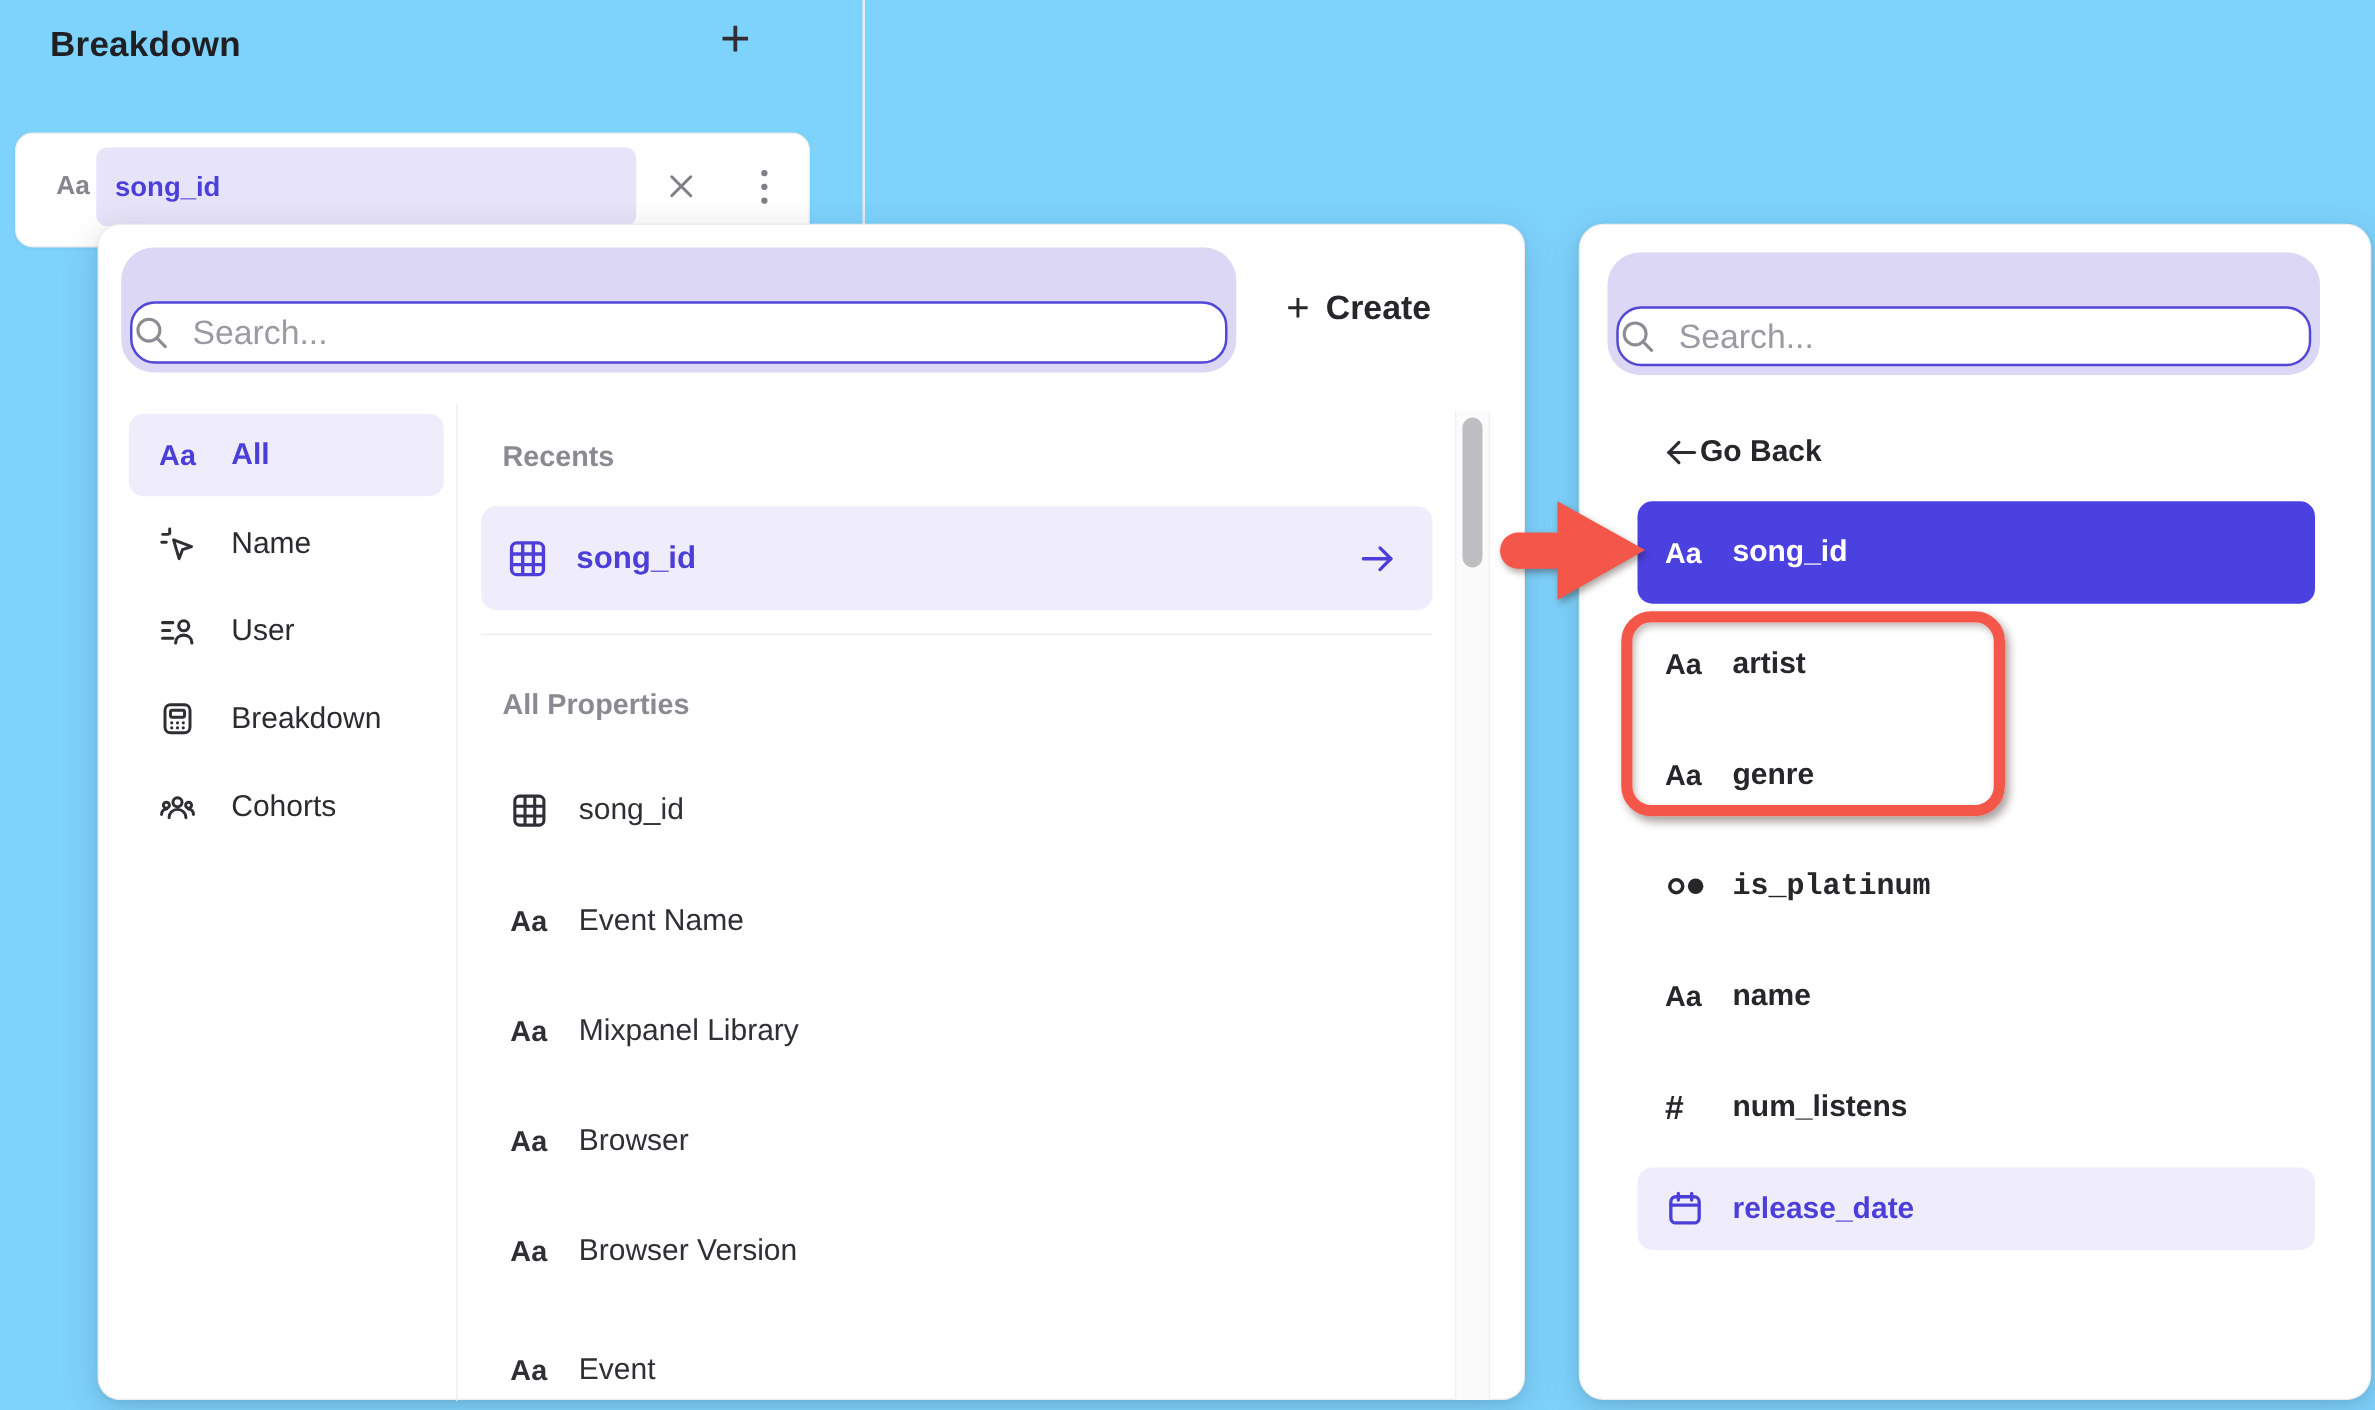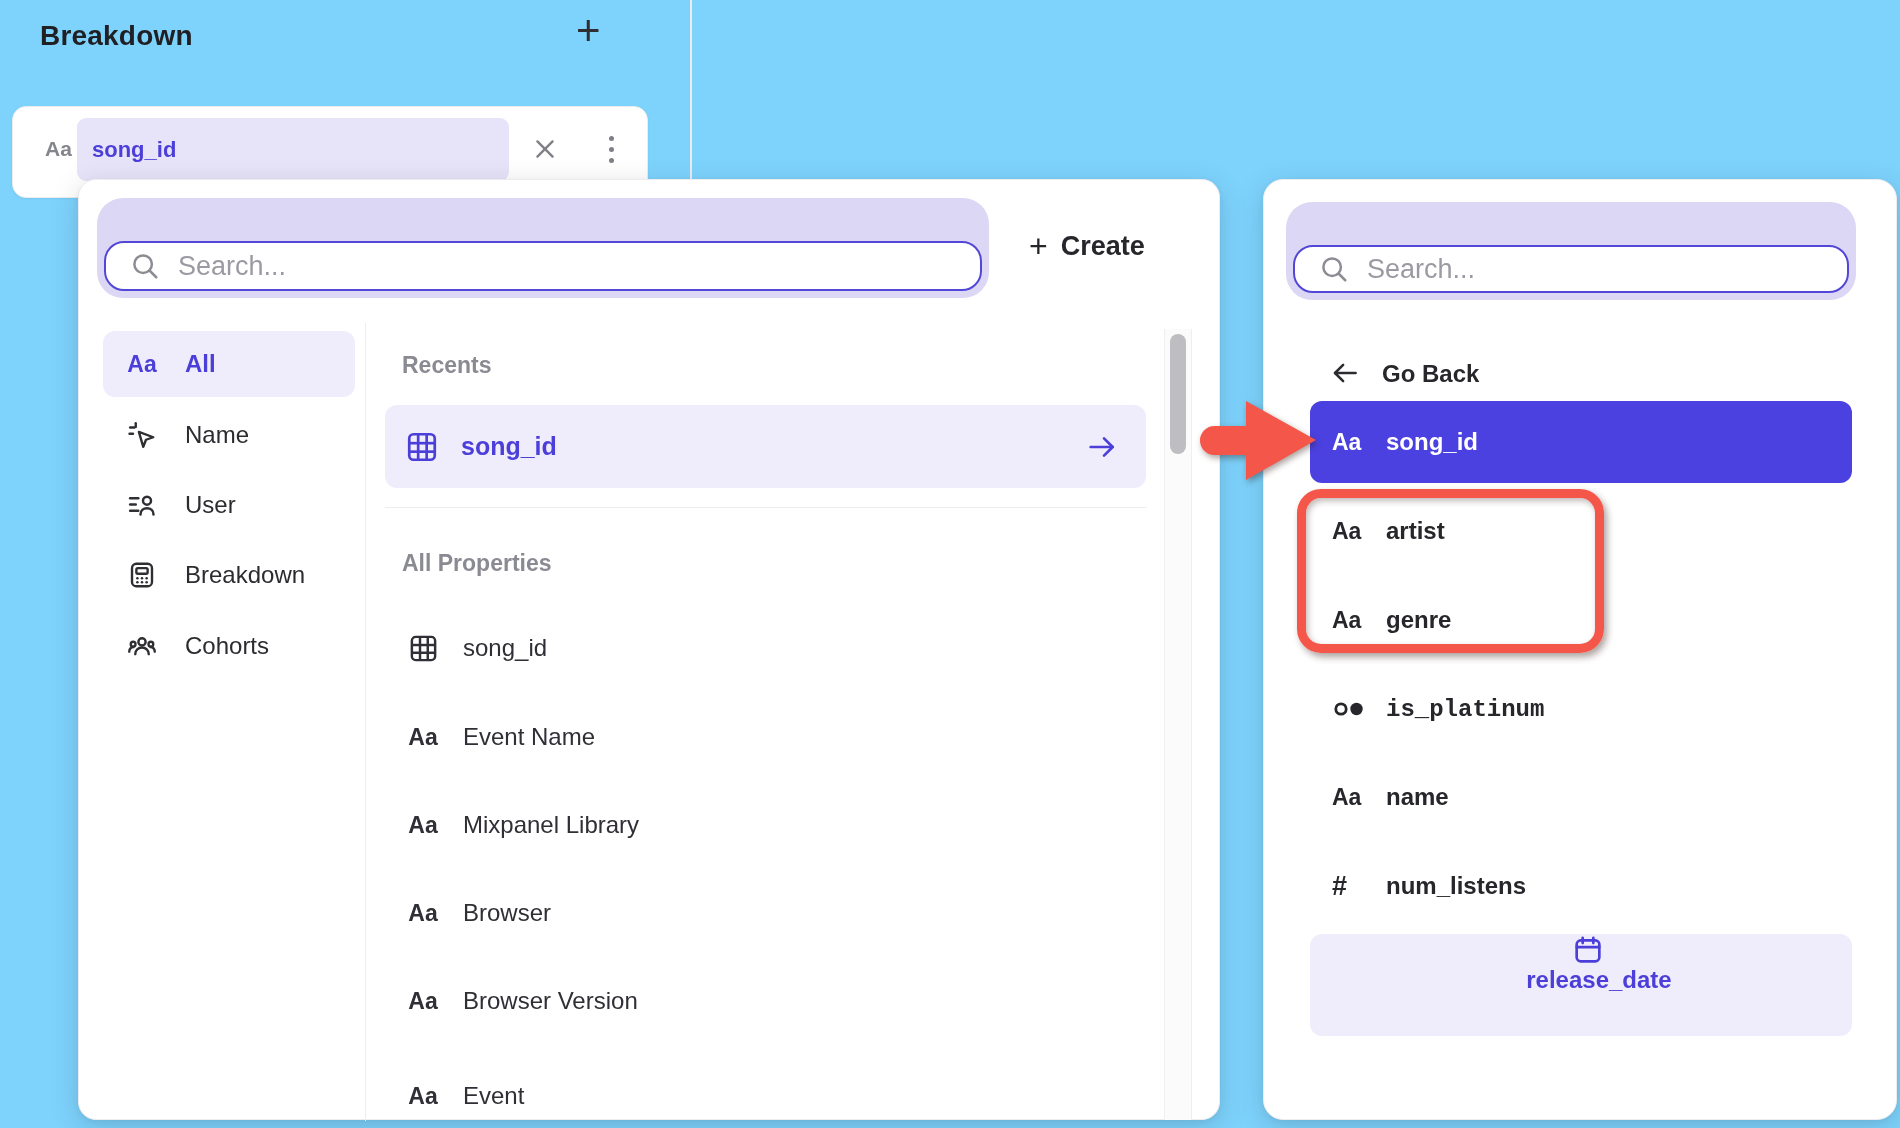--- a/index.html
+++ b/index.html
@@ -38,21 +38,21 @@
     background:#fff; border:1px solid #ededf0; border-radius:18px;
     box-shadow: 0 8px 30px rgba(30,30,55,.16), 0 2px 6px rgba(0,0,0,.06);
   }
   .panel-left  { left:78px;  top:179px; width:1142px; height:941px; }
   .panel-right { left:1263px; top:179px; width:634px; height:941px; border-radius:20px; }
 
   .search-ring { background:#dbd7f5; border-radius:26px; }
   .search-box {
     position:absolute; inset:7px; background:#fff;
     border:2px solid #5247d6; border-radius:20px;
-    display:flex; align-items:center; padding-left:24px;margin-top:36px;
+    display:flex; align-items:center; margin-top:36px;
   }
   .search-box svg { flex:0 0 auto; }
   .search-input {
     flex:1; border:none; outline:none; background:transparent;
     font-family:"Liberation Sans", sans-serif;
     font-size:27px; color:#2b2b30; margin-left:18px; min-width:0;
   }
   .search-input::placeholder { color:#9a9aa2; }
 
   .create-btn {
@@ -95,38 +95,38 @@
   .prop-ic { width:36px; display:flex; justify-content:center; }
   .prop-aa { width:36px; text-align:center; font-size:23px; font-weight:700; color:#2f2f35; }
   .prop-label { font-size:24px; font-weight:500; color:#2f2f35; margin-left:22px; }
 
   
   .sb-track { left:1085px; top:149px; width:28px; height:791px; background:#fbfbfc; border-left:1px solid #efeff1; border-right:1px solid #efeff1; }
   .sb-thumb { left:1091px; top:154px; width:16px; height:120px; background:#bdbdc2; border-radius:8px; cursor:pointer; }
 
   
   .goback {
-    left:46px; top:156px; height:52px; display:flex; align-items:flex-end; gap:22px;
+    left:46px; top:156px; height:52px; display:flex; align-items:center; 
     padding-left:20px; cursor:pointer; color:#26262b;
   }
   .goback-label { font-size:24px; font-weight:600; }
 
   .r-row {
     left:46px; width:542px; height:50px; cursor:pointer;
     display:flex; align-items:center; padding-left:22px; border-radius:12px;
   }
   .r-aa { width:40px; font-size:23px; font-weight:700; color:#26262b; }
   .r-ic { width:40px; display:flex; }
   .r-hash { width:40px; font-size:27px; font-weight:600; color:#26262b; }
   .r-label { font-size:24px; font-weight:600; color:#26262b; margin-left:14px; }
 
   .r-row.selected { top:221px; height:82px; background:#4b41e1; }
   .r-row.selected .r-aa, .r-row.selected .r-label { color:#ffffff; }
 
-  .r-row.date { top:754px; height:102px; background:#efedfb;flex-direction:column; }
+  .r-row.date { top:754px; height:66px; background:#efedfb; }
   .r-row.date .r-label { color:#4c3fd9; }
 
   
   .anno-box {
     left:1297px; top:489px; width:307px; height:164px;
     border:9px solid #f4574a; border-radius:24px;
     box-shadow: 3px 4px 7px rgba(45,22,16,.40), inset 2px 3px 6px rgba(45,22,16,.30);
     pointer-events:none; z-index:30;
   }
   .anno-arrow { left:1194px; top:398px; z-index:31; pointer-events:none; }

